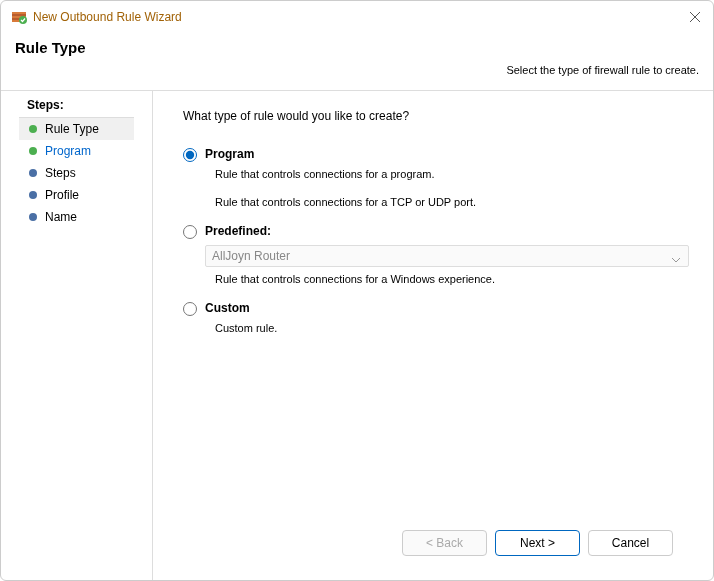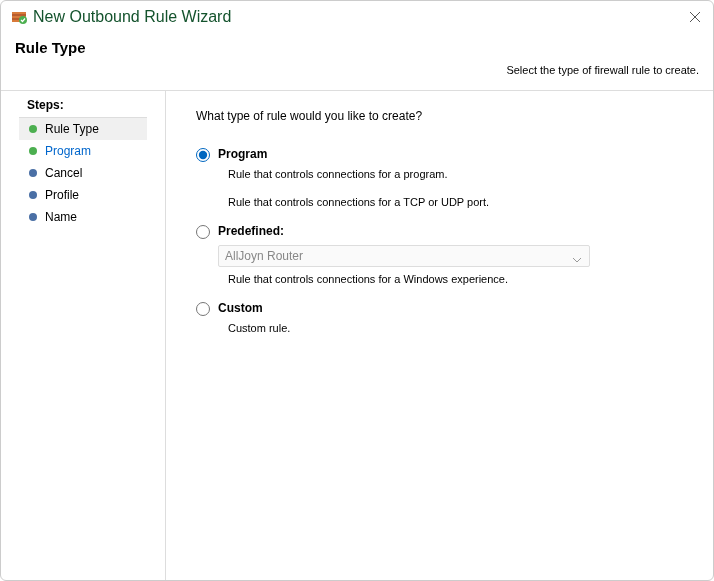--- a/index.html
+++ b/index.html
@@ -26,22 +26,22 @@
       padding: 6px 10px 4px 10px;
       height: 30px;
     }
     .titlebar-icon {
       width: 16px;
       height: 16px;
       margin-right: 6px;
       display: inline-block;
     }
     .titlebar-title {
-      color: #14532d;
-      font-size: 16px;
+      color: #a16207;
+      font-size: 12px;
       flex: 1;
     }
     .close-btn {
       width: 16px;
       height: 16px;
       display: flex;
       align-items: center;
       justify-content: center;
       color: #666;
       cursor: pointer;
@@ -126,21 +126,21 @@
       font-weight: bold;
       font-size: 12px;
     }
     .radio-desc {
       font-size: 11px;
       margin-left: 32px;
       margin-bottom: 16px;
       color: #000;
     }
     .predef-select {
-      width: 372px;
+      width: 484px;
       margin-left: 22px;
       margin-bottom: 6px;
       padding: 3px 6px;
       font-size: 12px;
       color: #888;
       background: #fafafa;
       border: 1px solid #ddd;
       border-radius: 2px;
       appearance: none;
       position: relative;
@@ -221,21 +221,21 @@
       <div class="step-item current">
         <span class="step-bullet current"></span>
         <span class="step-label">Rule Type</span>
       </div>
       <div class="step-item">
         <span class="step-bullet done"></span>
         <span class="step-label link">Program</span>
       </div>
       <div class="step-item">
         <span class="step-bullet future"></span>
-        <span class="step-label">Cancel</span>
+        <span class="step-label">Steps</span>
       </div>
       <div class="step-item">
         <span class="step-bullet future"></span>
         <span class="step-label">Profile</span>
       </div>
       <div class="step-item">
         <span class="step-bullet future"></span>
         <span class="step-label">Name</span>
       </div>
     </div>
@@ -268,16 +268,21 @@
         <div class="radio-desc">Rule that controls connections for a Windows experience.</div>
 
         <div class="radio-row">
           <input type="radio" name="ruletype" style="">
           <span class="radio-label">Custom</span>
         </div>
         <div class="radio-desc">Custom rule.</div>
 
       </div>
 
+      <div class="footer">
+        <button class="btn disabled" disabled="">&lt; Back</button>
+        <button class="btn primary-outline">Next &gt;</button>
+        <button class="btn">Cancel</button>
+      </div>
     </div>
 
   </div>
 </div>
 
 </body></html>

